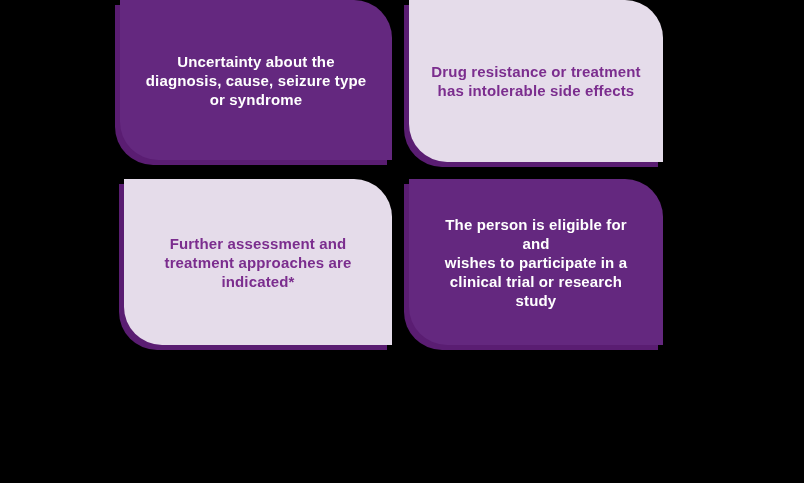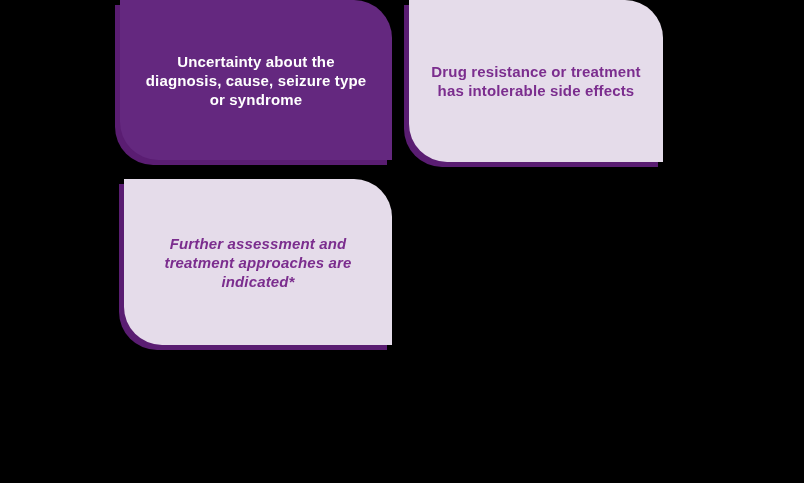--- a/index.html
+++ b/index.html
@@ -68,21 +68,21 @@
   .card-dark .card-text {
     color: #ffffff;
   }
   .card-light .card-text {
     color: #7b2d8e;
   }
 
   
   #slot-0 { left: 120px; top: 0px;   width: 272px; height: 160px; }
   #slot-1 { left: 409px; top: 0px;   width: 254px; height: 162px; }
-  #slot-2 { left: 124px; top: 179px; width: 268px; height: 166px; font-style: italic; }
+  #slot-2 { left: 124px; top: 179px; width: 268px; height: 166px; }
   #slot-3 { left: 409px; top: 179px; width: 254px; height: 166px; }
 </style>
 </head>
 <body>
 
 <div id="flowchart">
 
   <div class="card-slot" id="slot-1">
     <div class="card-shadow"></div>
     <div class="card card-light">
@@ -102,14 +102,22 @@
 
   <div class="card-slot" id="slot-2">
     <div class="card-shadow"></div>
     <div class="card card-light">
       <div class="card-text">Further assessment and
 treatment approaches are
 indicated*</div>
     </div>
   </div>
 
+  <div class="card-slot" id="slot-3">
+    <div class="card-shadow"></div>
+    <div class="card card-dark">
+      <div class="card-text">The person is eligible for and
+wishes to participate in a
+clinical trial or research study</div>
+    </div>
+  </div>
 
 </div>
 
 </body></html>

